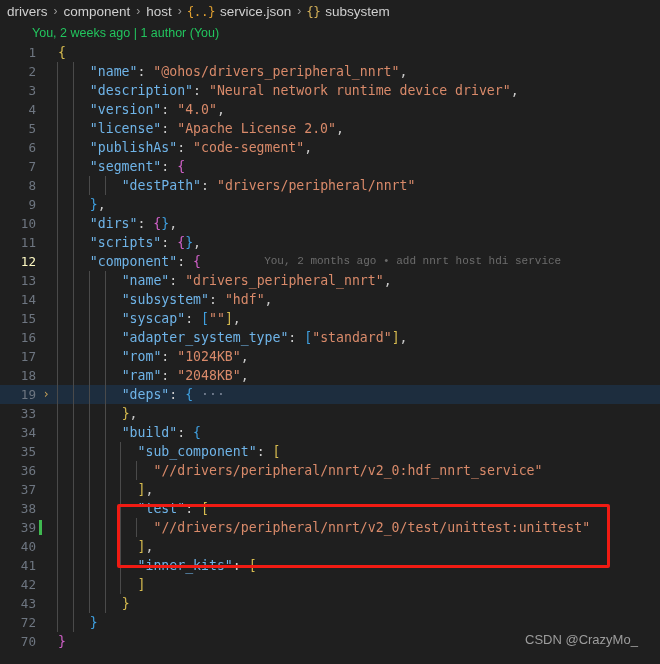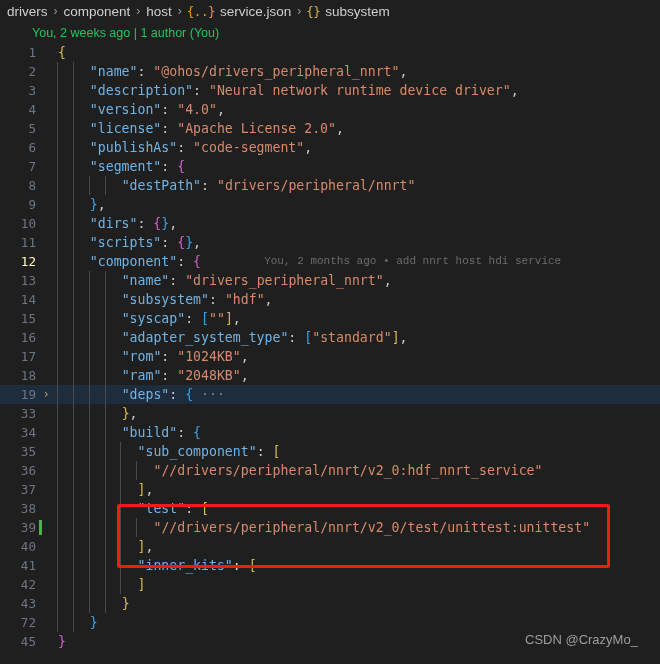--- a/index.html
+++ b/index.html
@@ -238,20 +238,20 @@
       <div class="row"><span class="ln">35</span><span class="guide" style="left: 57px;"></span><span class="guide" style="left: 72.86px;"></span><span class="guide" style="left: 88.72px;"></span><span class="guide" style="left: 104.58px;"></span><span class="guide" style="left: 120.44px;"></span><span class="code"><span class="pn"> </span><span class="pn"> </span><span class="pn"> </span><span class="pn"> </span><span class="pn"> </span><span class="pn"> </span><span class="pn"> </span><span class="pn"> </span><span class="pn"> </span><span class="pn"> </span><span class="k">"sub_component"</span><span class="pn">:</span><span class="pn"> </span><span class="p3">[</span></span></div>
       <div class="row"><span class="ln">36</span><span class="guide" style="left: 57px;"></span><span class="guide" style="left: 72.86px;"></span><span class="guide" style="left: 88.72px;"></span><span class="guide" style="left: 104.58px;"></span><span class="guide" style="left: 120.44px;"></span><span class="guide" style="left: 136.3px;"></span><span class="code"><span class="pn"> </span><span class="pn"> </span><span class="pn"> </span><span class="pn"> </span><span class="pn"> </span><span class="pn"> </span><span class="pn"> </span><span class="pn"> </span><span class="pn"> </span><span class="pn"> </span><span class="pn"> </span><span class="pn"> </span><span class="s">"//drivers/peripheral/nnrt/v2_0:hdf_nnrt_service"</span></span></div>
       <div class="row"><span class="ln">37</span><span class="guide" style="left: 57px;"></span><span class="guide" style="left: 72.86px;"></span><span class="guide" style="left: 88.72px;"></span><span class="guide" style="left: 104.58px;"></span><span class="guide" style="left: 120.44px;"></span><span class="code"><span class="pn"> </span><span class="pn"> </span><span class="pn"> </span><span class="pn"> </span><span class="pn"> </span><span class="pn"> </span><span class="pn"> </span><span class="pn"> </span><span class="pn"> </span><span class="pn"> </span><span class="p0">]</span><span class="pn">,</span></span></div>
       <div class="row"><span class="ln">38</span><span class="guide" style="left: 57px;"></span><span class="guide" style="left: 72.86px;"></span><span class="guide" style="left: 88.72px;"></span><span class="guide" style="left: 104.58px;"></span><span class="guide" style="left: 120.44px;"></span><span class="code"><span class="pn"> </span><span class="pn"> </span><span class="pn"> </span><span class="pn"> </span><span class="pn"> </span><span class="pn"> </span><span class="pn"> </span><span class="pn"> </span><span class="pn"> </span><span class="pn"> </span><span class="k">"test"</span><span class="pn">:</span><span class="pn"> </span><span class="p3">[</span></span></div>
       <div class="row"><span class="ln">39</span><span class="gitadd"></span><span class="guide" style="left: 57px;"></span><span class="guide" style="left: 72.86px;"></span><span class="guide" style="left: 88.72px;"></span><span class="guide" style="left: 104.58px;"></span><span class="guide" style="left: 120.44px;"></span><span class="guide" style="left: 136.3px;"></span><span class="code"><span class="pn"> </span><span class="pn"> </span><span class="pn"> </span><span class="pn"> </span><span class="pn"> </span><span class="pn"> </span><span class="pn"> </span><span class="pn"> </span><span class="pn"> </span><span class="pn"> </span><span class="pn"> </span><span class="pn"> </span><span class="s">"//drivers/peripheral/nnrt/v2_0/test/unittest:unittest"</span></span></div>
       <div class="row"><span class="ln">40</span><span class="guide" style="left: 57px;"></span><span class="guide" style="left: 72.86px;"></span><span class="guide" style="left: 88.72px;"></span><span class="guide" style="left: 104.58px;"></span><span class="guide" style="left: 120.44px;"></span><span class="code"><span class="pn"> </span><span class="pn"> </span><span class="pn"> </span><span class="pn"> </span><span class="pn"> </span><span class="pn"> </span><span class="pn"> </span><span class="pn"> </span><span class="pn"> </span><span class="pn"> </span><span class="p0">]</span><span class="pn">,</span></span></div>
       <div class="row"><span class="ln">41</span><span class="guide" style="left: 57px;"></span><span class="guide" style="left: 72.86px;"></span><span class="guide" style="left: 88.72px;"></span><span class="guide" style="left: 104.58px;"></span><span class="guide" style="left: 120.44px;"></span><span class="code"><span class="pn"> </span><span class="pn"> </span><span class="pn"> </span><span class="pn"> </span><span class="pn"> </span><span class="pn"> </span><span class="pn"> </span><span class="pn"> </span><span class="pn"> </span><span class="pn"> </span><span class="k">"inner_kits"</span><span class="pn">:</span><span class="pn"> </span><span class="p3">[</span></span></div>
       <div class="row"><span class="ln">42</span><span class="guide" style="left: 57px;"></span><span class="guide" style="left: 72.86px;"></span><span class="guide" style="left: 88.72px;"></span><span class="guide" style="left: 104.58px;"></span><span class="guide" style="left: 120.44px;"></span><span class="code"><span class="pn"> </span><span class="pn"> </span><span class="pn"> </span><span class="pn"> </span><span class="pn"> </span><span class="pn"> </span><span class="pn"> </span><span class="pn"> </span><span class="pn"> </span><span class="pn"> </span><span class="p0">]</span></span></div>
       <div class="row"><span class="ln">43</span><span class="guide" style="left: 57px;"></span><span class="guide" style="left: 72.86px;"></span><span class="guide" style="left: 88.72px;"></span><span class="guide" style="left: 104.58px;"></span><span class="code"><span class="pn"> </span><span class="pn"> </span><span class="pn"> </span><span class="pn"> </span><span class="pn"> </span><span class="pn"> </span><span class="pn"> </span><span class="pn"> </span><span class="p3">}</span></span></div>
       <div class="row"><span class="ln">72</span><span class="guide" style="left: 57px;"></span><span class="guide" style="left: 72.86px;"></span><span class="code"><span class="pn"> </span><span class="pn"> </span><span class="pn"> </span><span class="pn"> </span><span class="p2">}</span></span></div>
-      <div class="row"><span class="ln">45</span><span class="code"><span class="p1">}</span></span></div>
+      <div class="row"><span class="ln">70</span><span class="code"><span class="p1">}</span></span></div>
     </div>
 
   <div class="annot-box"></div>
 
   <div class="watermark">CSDN @CrazyMo_</div>
 
 </div>
 
 </body></html>

